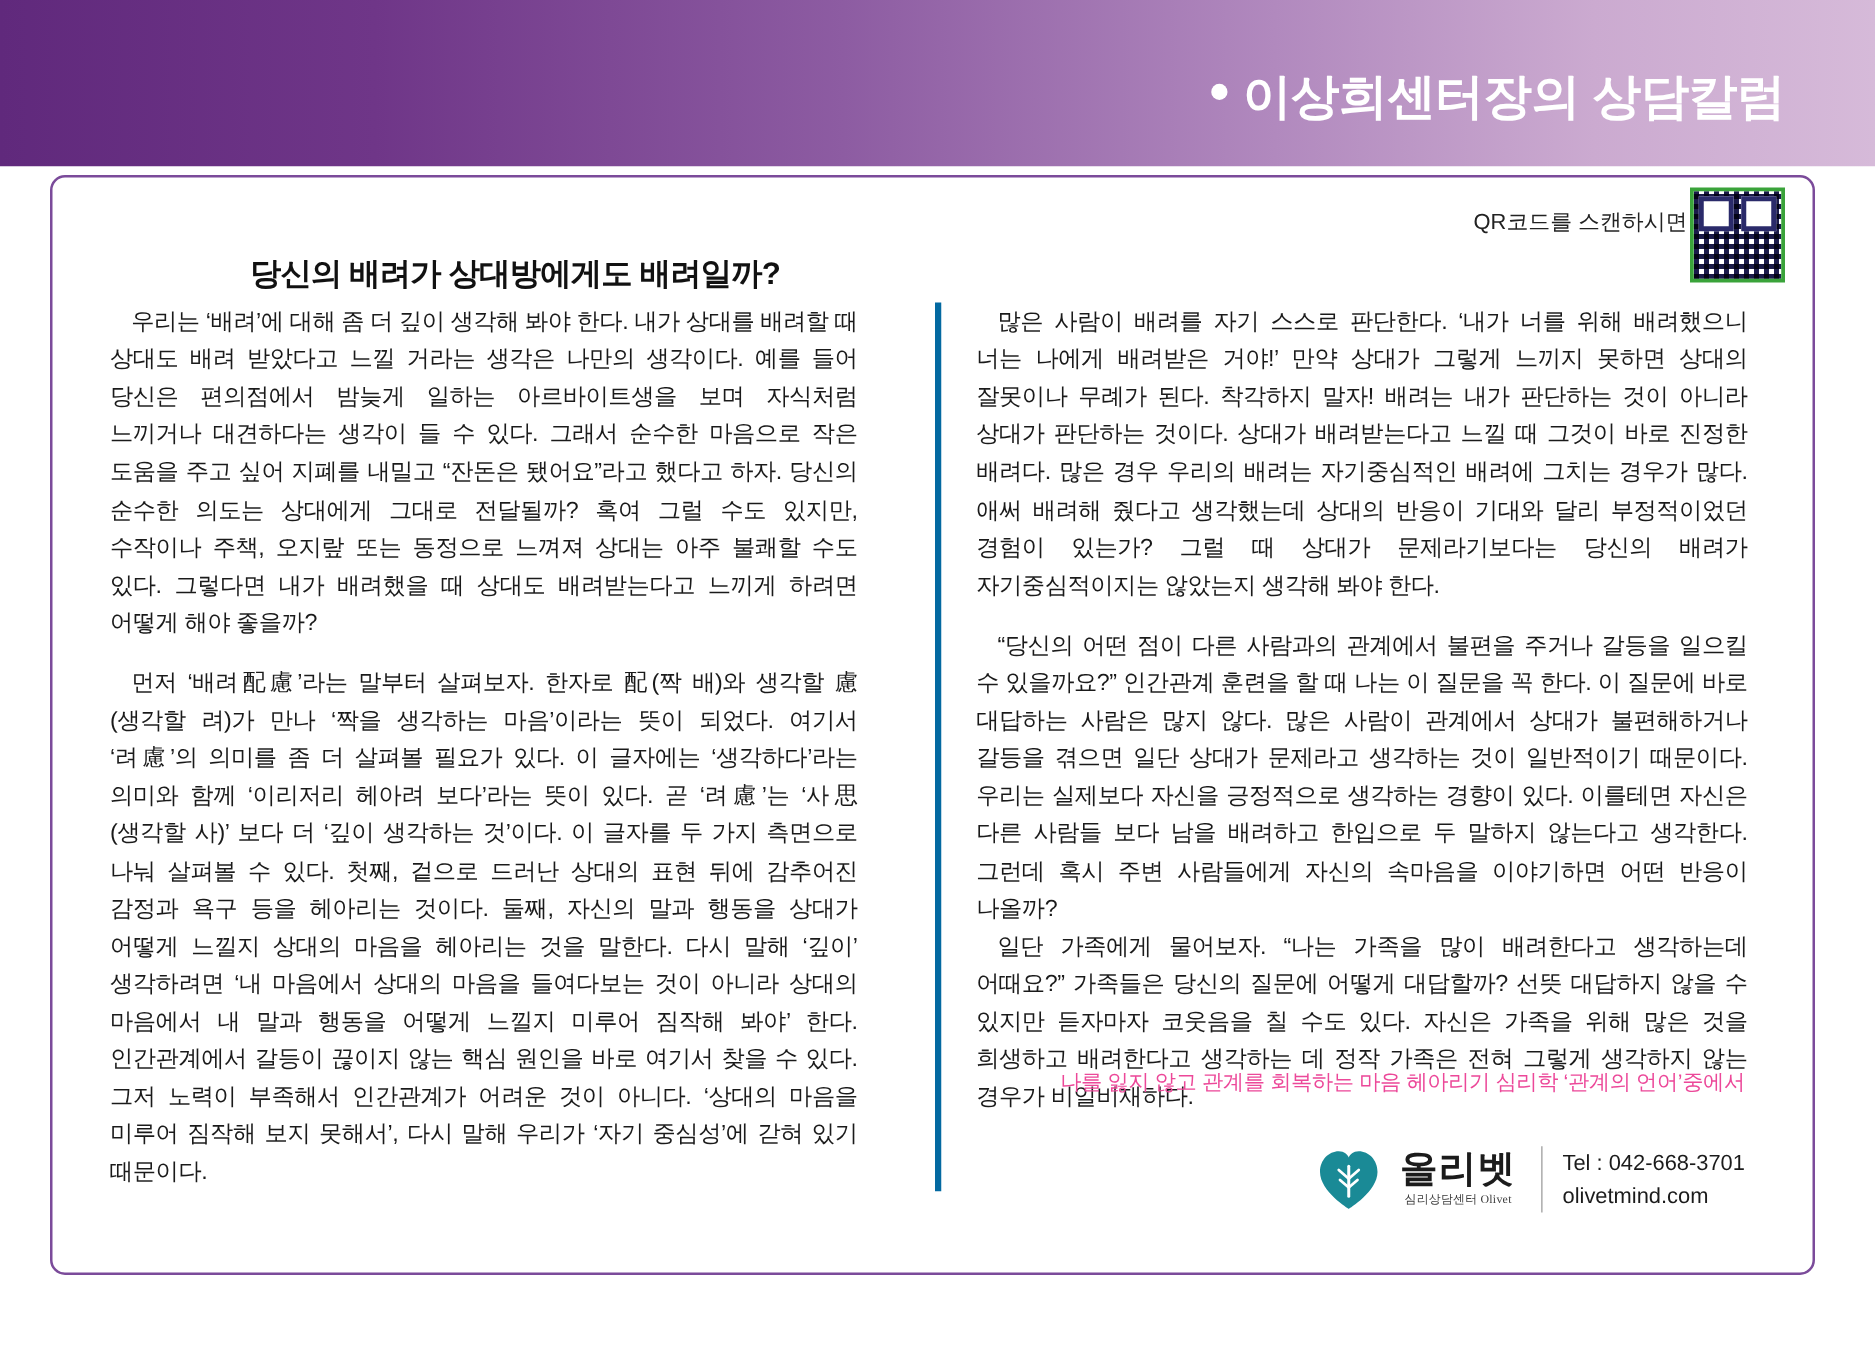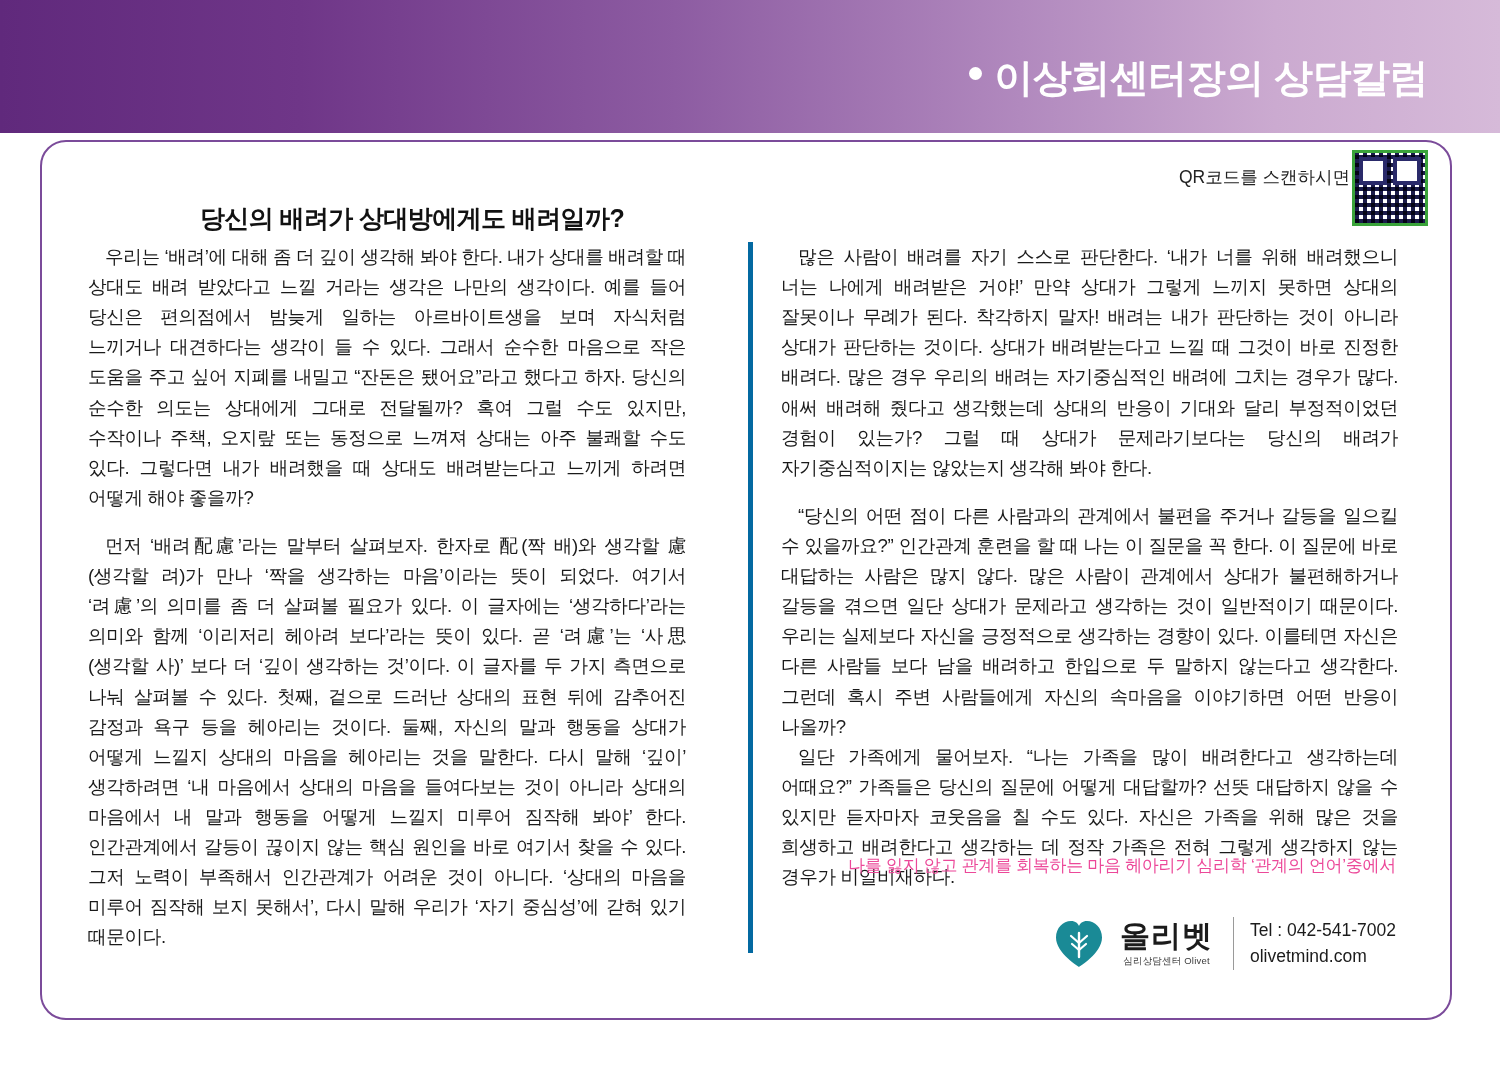--- a/index.html
+++ b/index.html
@@ -53,21 +53,21 @@
   }
 
   
   .page-card {
     position: absolute;
     left: 40px;
     top: 140px;
     width: 1412px;
     height: 880px;
     border: 2px solid #7b4b9a;
-    border-radius: 26px;
+    border-radius: 12px;
     box-sizing: border-box;
     background: #ffffff;
   }
 
   
   .qr-block {
     position: absolute;
     right: 72px;
     top: 150px;
     display: flex;
@@ -177,20 +177,21 @@
   .logo-mark {
     width: 54px;
     height: 52px;
     position: relative;
   }
   .logo-name {
     display: flex;
     flex-direction: column;
     align-items: center;
     line-height: 1;
+    font-family: Liberation Serif, serif;
   }
   .logo-ko {
     font-size: 30px;
     font-weight: bold;
     color: #1b1b1b;
     letter-spacing: 1px;
   }
   .logo-sub {
     font-size: 9.5px;
     color: #3b3b3b;
@@ -240,21 +241,21 @@
         <path d="M27 50C27 50 4 36 4 20.5C4 11 11 4 19 4C23.5 4 26 6.5 27 9C28 6.5 30.5 4 35 4C43 4 50 11 50 20.5C50 36 27 50 27 50Z" fill="#1a8a96"></path>
         <path d="M27 16 L27 40" stroke="#ffffff" stroke-width="2.4" stroke-linecap="round"></path>
         <path d="M27 26 L19 19 M27 26 L35 19 M27 33 L20 27 M27 33 L34 27" stroke="#ffffff" stroke-width="2.2" stroke-linecap="round"></path>
       </svg>
     </div>
     <div class="logo-name">
       <span class="logo-ko">올리벳</span>
       <span class="logo-sub">심리상담센터 Olivet</span>
     </div>
     <div class="contact">
-      <div>Tel : 042-541-7002</div>
+      <div>Tel : 042-668-3701</div>
       <div>olivetmind.com</div>
     </div>
   </div>
 </div>
 
 <div class="qr-block">
   <div class="qr-text">
     <div>QR코드를 스캔하시면</div>
   </div>
   <div class="qr-code"></div>

